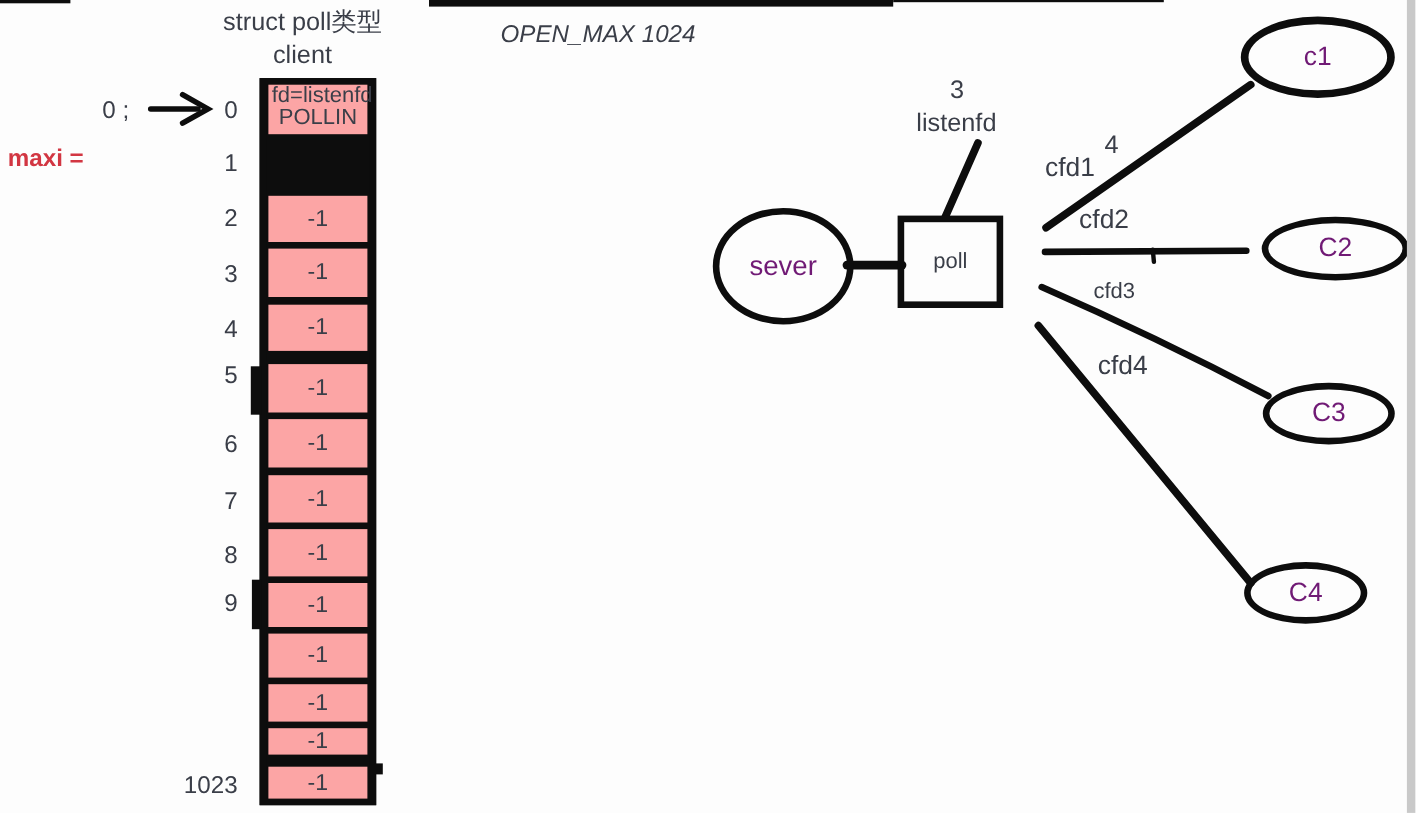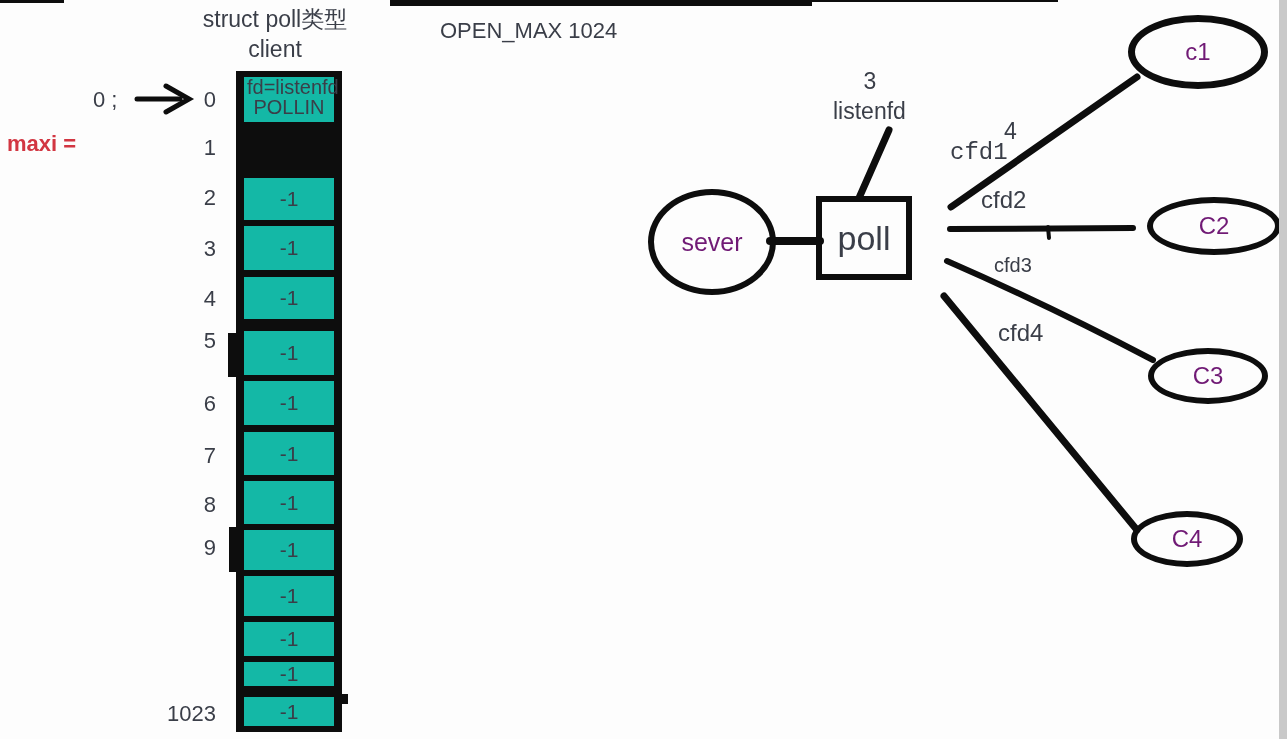--- a/index.html
+++ b/index.html
@@ -14,21 +14,21 @@
   .center{text-align:center;}
   
   .strip{position:absolute;background:#0d0d0d;}
   .sideband{position:absolute;background:#c9c9c9;z-index:40;}
   
   #pollfd-array{
     position:absolute;left:236px;top:71px;width:106px;height:661px;
     background:#0d0d0d;border:6px solid #0d0d0d;box-sizing:border-box;
   }
   .cell{
-    position:absolute;left:2px;width:90px;background:#14b8a6;color:#3a3e48;
+    position:absolute;left:2px;width:90px;background:#fca5a5;color:#3a3e48;
     font-size:21px;display:flex;align-items:center;justify-content:center;
     overflow:visible;
   }
   .cell.cell0{flex-direction:column;align-items:flex-start;justify-content:flex-start;line-height:1.02;font-size:20px;}
   .cell.cell0 .c0l1{white-space:nowrap;padding-left:3px;}
   .cell.cell0 .c0l2{width:100%;text-align:center;}
   .cell.cell1{justify-content:flex-start;padding-left:3px;box-sizing:border-box;}
   .idx{
     position:absolute;width:66px;text-align:right;font-size:22px;color:#3a3e48;
   }
@@ -36,42 +36,42 @@
   
   .ellipse{
     position:absolute;border:6px solid #0d0d0d;border-radius:50%;
     display:flex;align-items:center;justify-content:center;
     font-size:24px;color:#701a75;background:transparent;box-sizing:border-box;
   }
   #poll-box{
     position:absolute;left:816px;top:196px;width:96px;height:84px;
     border:6px solid #0d0d0d;box-sizing:border-box;
     display:flex;align-items:center;justify-content:center;
-    font-size:34px;color:#3a3e48;background:transparent;
+    font-size:20px;color:#3a3e48;background:transparent;
   }
   svg.overlay{position:absolute;left:0;top:0;pointer-events:none;}
   .red{color:#d23642;font-weight:bold;margin-top:44px;}
 </style>
 </head>
 <body>
 
 <div id="stage">
 
   <div class="strip" style="left:0;top:0;width:64px;height:3px;"></div>
   <div class="strip" style="left:390px;top:0;width:422px;height:6px;"></div>
   <div class="strip" style="left:812px;top:0;width:246px;height:2px;"></div>
   <div class="sideband" style="left:1279px;top:0;width:8px;height:739px;"></div>
 
   <div class="lbl center" style="left:165px;top:4px;width:220px;font-size:23px;">struct poll类型</div>
   <div class="lbl center" style="left:165px;top:36px;width:220px;font-size:23px;">client</div>
 
   <div class="lbl red" style="left:7px;top:87px;font-size:22px;">maxi =</div>
   <div class="lbl" style="left:93px;top:87px;font-size:22px;">0 ;</div>
 
-  <div class="lbl" style="left:440px;top:18px;font-size:22px;">OPEN_MAX 1024</div>
+  <div class="lbl" style="left:455px;top:18px;font-size:22px;font-style:italic;">OPEN_MAX 1024</div>
 
   <div id="pollfd-array">
       <div class="cell cell0" style="top: 0px; height: 45px;">
         <div class="c0l1">fd=listenfd</div>
         <div class="c0l2">POLLIN</div>
       </div>
       <div class="cell" style="top: 101px; height: 42px;">-1</div>
       <div class="cell" style="top: 149px; height: 44px;">-1</div>
       <div class="cell" style="top: 200px; height: 42px;">-1</div>
       <div class="cell" style="top: 254px; height: 44px;">-1</div>
@@ -123,21 +123,21 @@
     <span>sever</span>
   </div>
   <div id="poll-box">
     <span>poll</span>
   </div>
 
   <div class="lbl center" style="left:855px;top:68px;width:30px;font-size:23px;">3</div>
   <div class="lbl" style="left:833px;top:98px;font-size:23px;">listenfd</div>
 
   <div class="lbl" style="left:1004px;top:118px;font-size:23px;">4</div>
-  <div class="lbl" style="left:950px;top:139px;font-size:24px;font-family:Liberation Mono, monospace;">cfd1</div>
+  <div class="lbl" style="left:950px;top:139px;font-size:24px;">cfd1</div>
   <div class="lbl" style="left:981px;top:186px;font-size:24px;">cfd2</div>
   <div class="lbl" style="left:994px;top:254px;font-size:20px;">cfd3</div>
   <div class="lbl" style="left:998px;top:319px;font-size:24px;">cfd4</div>
 
   <div class="ellipse" style="left:1128px;top:15px;width:140px;height:74px;border-width:7px;">
     <span>c1</span>
   </div>
   <div class="ellipse" style="left:1147px;top:197px;width:134px;height:58px;">
     <span>C2</span>
   </div>

